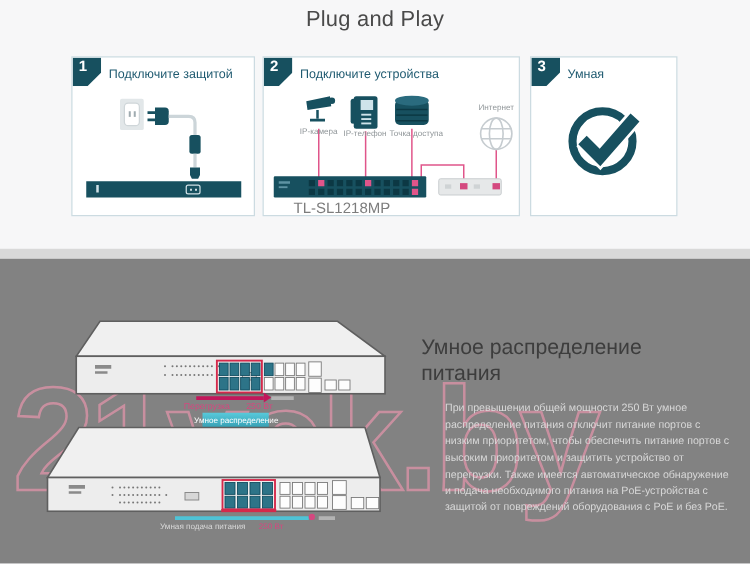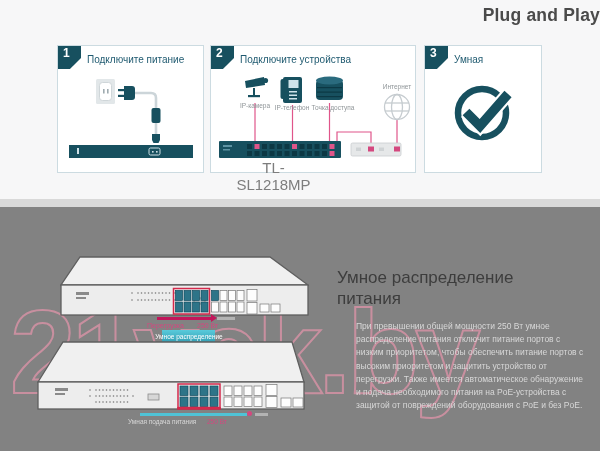--- a/index.html
+++ b/index.html
@@ -1,33 +1,33 @@
 <!DOCTYPE html>
 <html><head>
 <meta charset="utf-8">
 <style>
   html,body{margin:0;padding:0;background:#fff;}
   #stage{position:relative;width:600px;height:451px;overflow:hidden;
          font-family:"Liberation Sans",sans-serif;background:#f7f7f8;}
 
   
   .top-section{position:absolute;left:0;top:0;width:600px;height:199px;background:#f7f7f8;}
-  .page-title{position:absolute;left:0;top:5px;width:600px;text-align:right;
-              font-size:17.5px;color:#4a4a4a;letter-spacing:.2px;font-weight:bold;}
+  .page-title{position:absolute;left:0;top:5px;width:600px;text-align:center;
+              font-size:17.5px;color:#4a4a4a;letter-spacing:.2px;}
   .step-box{position:absolute;top:45px;background:#ffffff;border:1px solid #ccdbe1;box-sizing:border-box;}
   .box1{left:57px;width:147px;height:128px;}
   .box2{left:210px;width:206px;height:128px;}
   .box3{left:424px;width:118px;height:128px;}
   .step-badge{position:absolute;left:0;top:0;width:23px;height:23px;background:#17505f;
               clip-path:polygon(0 0,100% 0,100% 52%,52% 100%,0 100%);
               color:#fff;font-size:12px;font-weight:bold;line-height:15px;padding-left:5px;box-sizing:border-box;}
   .step-title{position:absolute;left:29px;top:8px;font-size:10px;color:#1f5a70;white-space:nowrap;}
   .mini-label{position:absolute;font-size:6.5px;color:#8f9598;text-align:center;white-space:nowrap;
               transform:translateX(-50%);}
-  .model-label{position:absolute;left:20px;top:113px;width:85px;text-align:center;font-size:15px;color:#7d7d7d;}
+  .model-label{position:absolute;left:20px;top:113px;width:85px;text-align:center;font-size:12px;color:#7d7d7d;}
 
   
   .divider-band{position:absolute;left:0;top:199px;width:600px;height:8px;background:#d9d9d9;}
   .bottom-section{position:absolute;left:0;top:207px;width:600px;height:244px;background:#828282;}
   .watermark{position:absolute;left:10px;top:86px;z-index:1;font-size:118px;font-weight:bold;
              letter-spacing:-4px;line-height:1;color:transparent;
              -webkit-text-stroke:2px rgba(244,152,178,.62);white-space:nowrap;}
   .bs-content{position:absolute;left:0;top:0;width:600px;height:183px;z-index:2;}
 
   .switch1{position:absolute;left:60px;top:47px;}
@@ -57,21 +57,21 @@
 </head>
 <body>
 
 <div id="stage">
 
   <div class="top-section">
     <div class="page-title">Plug and Play</div>
 
     <div class="step-box box1">
       <div class="step-badge">1</div>
-      <div class="step-title">Подключите питание</div>
+      <div class="step-title">Подключите защитой</div>
       <svg width="145" height="126" viewBox="0 0 145 126">
         <g>
           <rect x="38" y="33" width="19" height="25" rx="1.5" fill="#e2e7e9"></rect>
           <rect x="41.5" y="36.5" width="12" height="18" rx="3" fill="#ffffff" stroke="#cfd6d9" stroke-width="1"></rect>
           <rect x="45" y="43" width="1.6" height="4.5" fill="#9fabb0"></rect>
           <rect x="49" y="43" width="1.6" height="4.5" fill="#9fabb0"></rect>
         </g>
         <g>
           <rect x="60" y="43" width="6" height="2.2" fill="#17505f"></rect>
           <rect x="60" y="48.8" width="6" height="2.2" fill="#17505f"></rect>

